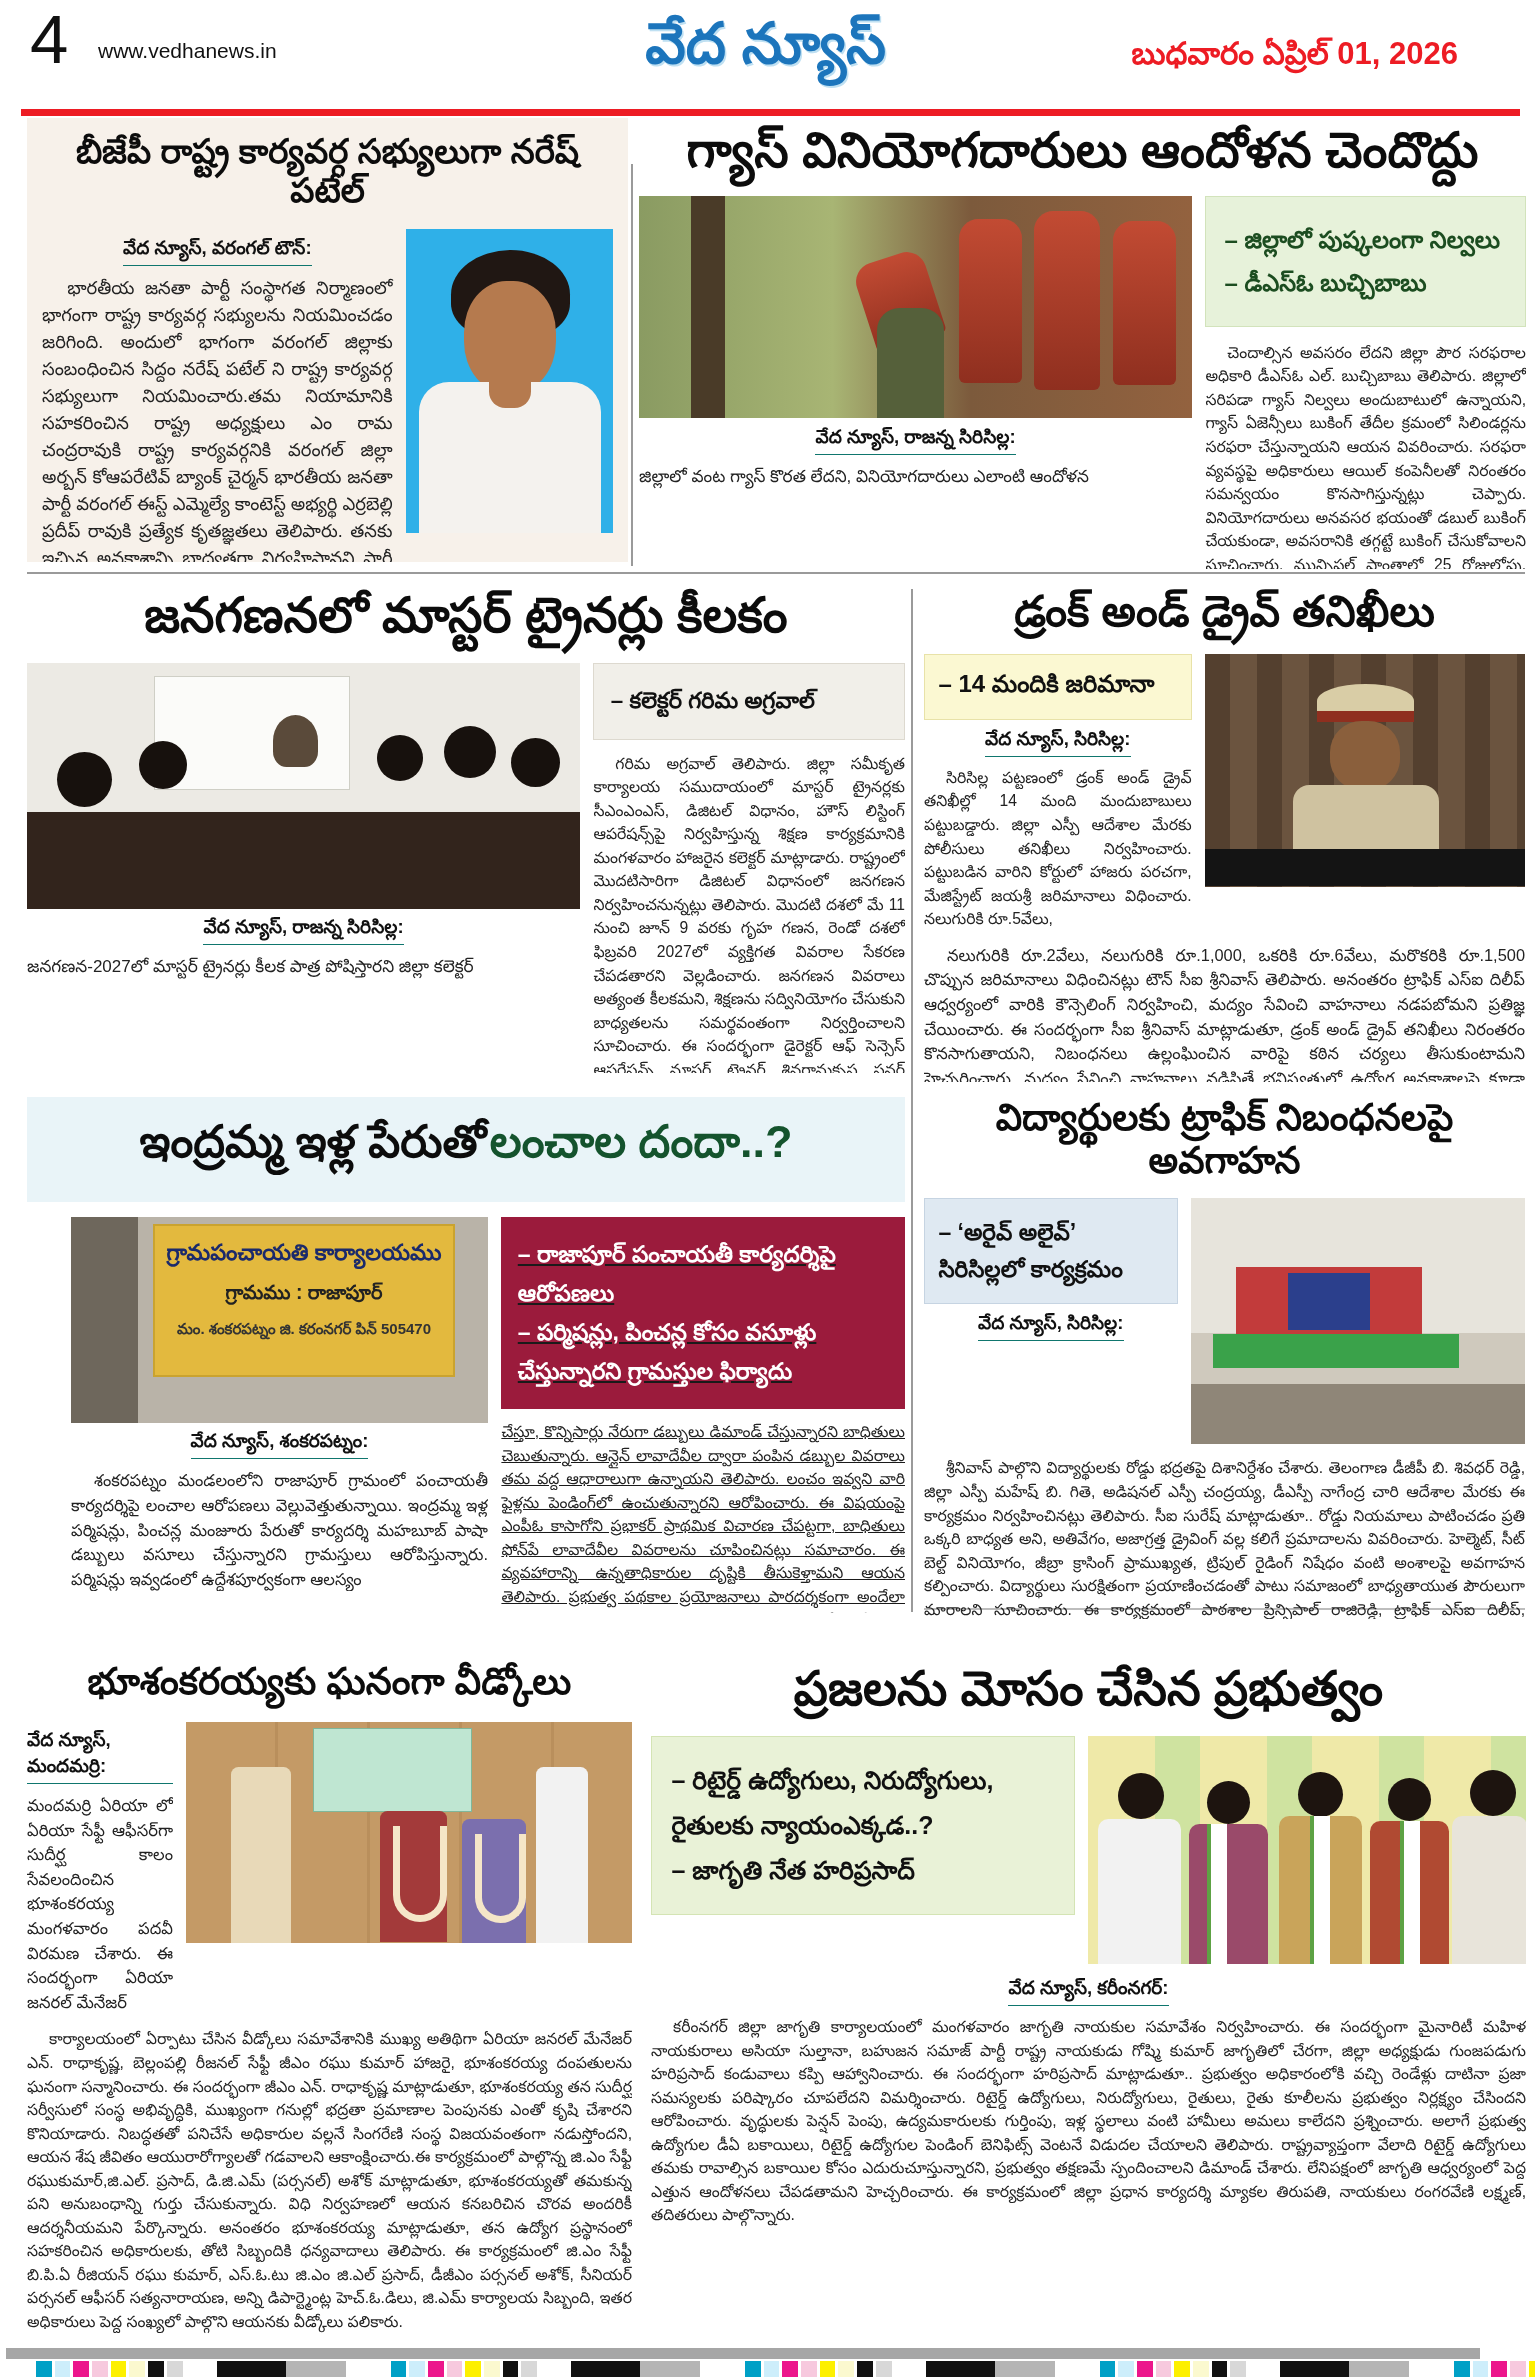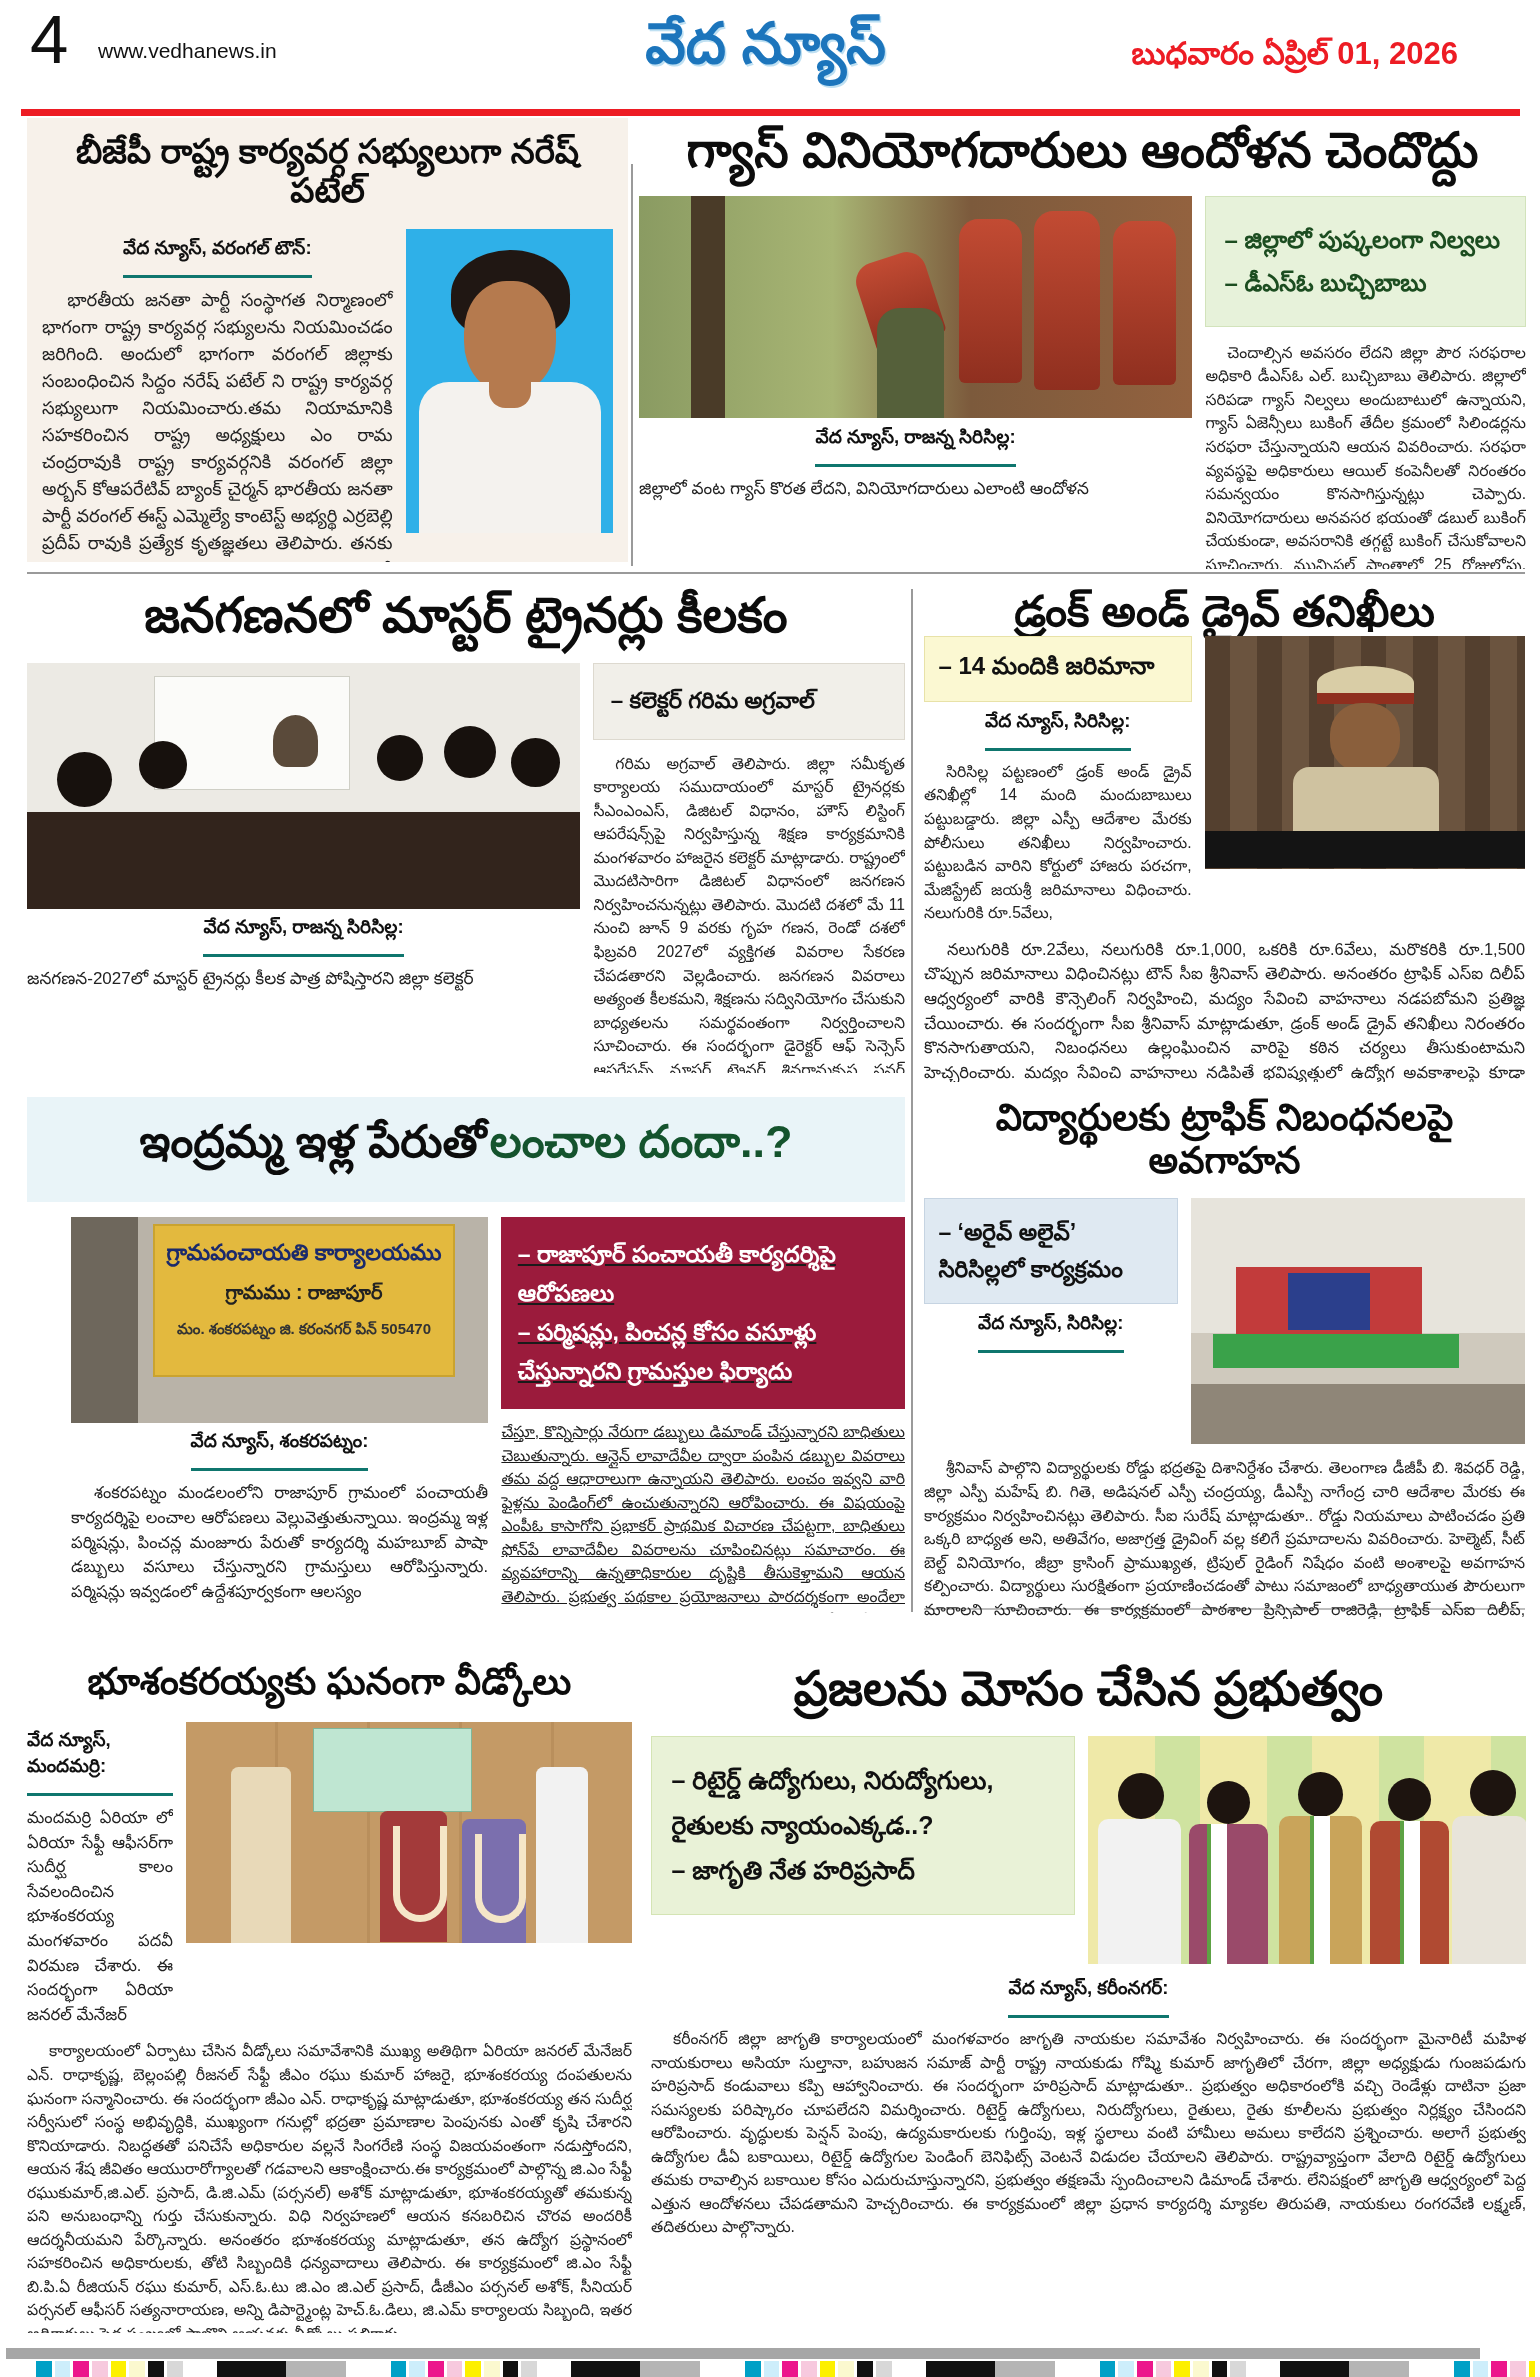--- a/index.html
+++ b/index.html
@@ -13,21 +13,21 @@
             font-size:57px;font-weight:bold;color:#1c75bc;line-height:1.2;
             text-shadow:1.5px 1.5px 0 #bfe0f2;}
   .date{position:absolute;right:83px;top:36px;font-size:31px;font-weight:bold;color:#ed1c24;}
   .red-rule{position:absolute;left:21px;right:21px;top:109px;height:6.7px;background:#ed1c24;}
 
   
   .article{position:absolute;overflow:hidden;}
   .hl{font-weight:bold;text-align:center;color:#0c0c0c;line-height:1.15;}
   .byline-wrap{text-align:center;margin:7.5px 0 9px 0;}
   .byline{display:inline-block;font-weight:bold;font-size:18.6px;color:#111;
-          border-bottom:3px solid #0f766e;padding-bottom:12px;}
+          border-bottom:1px solid #0f766e;padding-bottom:2px;}
   .body-text{font-size:16.4px;line-height:1.5;text-align:justify;color:#222;text-indent:1.4em;}
   .row{display:flex;gap:13.4px;}
   .bullets{font-weight:bold;line-height:1.6;}
   .bullets div{margin:4.5px 0;}
   .photo{position:relative;overflow:hidden;background:#c9c9c9;flex-shrink:0;}
   .ph{position:absolute;}
 
   
   .vdiv,.hdiv{position:absolute;background:#9a9a9a;}
 
@@ -198,21 +198,21 @@
         <div class="census-box bullets">
           <div>–  కలెక్టర్ గరిమ అగ్రవాల్</div>
         </div>
         <div class="body-text" style="font-size:15.7px;flex:1;overflow:hidden;">గరిమ అగ్రవాల్ తెలిపారు. జిల్లా సమీకృత కార్యాలయ సముదాయంలో మాస్టర్ ట్రైనర్లకు సీఎంఎంఎస్, డిజిటల్ విధానం, హౌస్ లిస్టింగ్ ఆపరేషన్స్‌పై నిర్వహిస్తున్న శిక్షణ కార్యక్రమానికి మంగళవారం హాజరైన కలెక్టర్ మాట్లాడారు. రాష్ట్రంలో మొదటిసారిగా డిజిటల్ విధానంలో జనగణన నిర్వహించనున్నట్లు తెలిపారు. మొదటి దశలో మే 11 నుంచి జూన్ 9 వరకు గృహ గణన, రెండో దశలో ఫిబ్రవరి 2027లో వ్యక్తిగత వివరాల సేకరణ చేపడతారని వెల్లడించారు. జనగణన వివరాలు అత్యంత కీలకమని, శిక్షణను సద్వినియోగం చేసుకుని బాధ్యతలను సమర్థవంతంగా నిర్వర్తించాలని సూచించారు. ఈ సందర్భంగా డైరెక్టర్ ఆఫ్ సెన్సెస్ ఆపరేషన్స్ మాస్టర్ ట్రైనర్ శివరామకృష్ణ పవర్ పాయింట్ ద్వారా వివిధ అంశాలపై వివరించారు. ఈ కార్యక్రమంలో జిల్లా ప్రణాళిక అధికారి శ్రీనివాసాచారి, గణాంక అధికారి సంపత్ కుమార్, మాస్టర్ ట్రైనర్లు పాల్గొన్నారు.</div>
       </div>
     </div>
   </div>
 
   <div class="article art-drunk">
     <div class="hl">డ్రంక్ అండ్ డ్రైవ్ తనిఖీలు</div>
-    <div class="row" style="">
+    <div class="row" style="margin-top:18px;">
       <div style="flex:1;display:flex;flex-direction:column;">
         <div class="drunk-box">
           <div>–  14 మందికి జరిమానా</div>
         </div>
         <div class="byline-wrap"><span class="byline">వేద న్యూస్, సిరిసిల్ల:</span></div>
         <div class="body-text" style="font-size:15.7px;overflow:hidden;flex:1;">సిరిసిల్ల పట్టణంలో డ్రంక్ అండ్ డ్రైవ్ తనిఖీల్లో 14 మంది మందుబాబులు పట్టుబడ్డారు. జిల్లా ఎస్పీ ఆదేశాల మేరకు పోలీసులు తనిఖీలు నిర్వహించారు. పట్టుబడిన వారిని కోర్టులో హాజరు పరచగా, మేజిస్ట్రేట్ జయశ్రీ జరిమానాలు విధించారు. నలుగురికి రూ.5వేలు,</div>
       </div>
       <div class="photo drunk-photo">
         <div class="ph drk-cap"></div>
         <div class="ph drk-band"></div>

